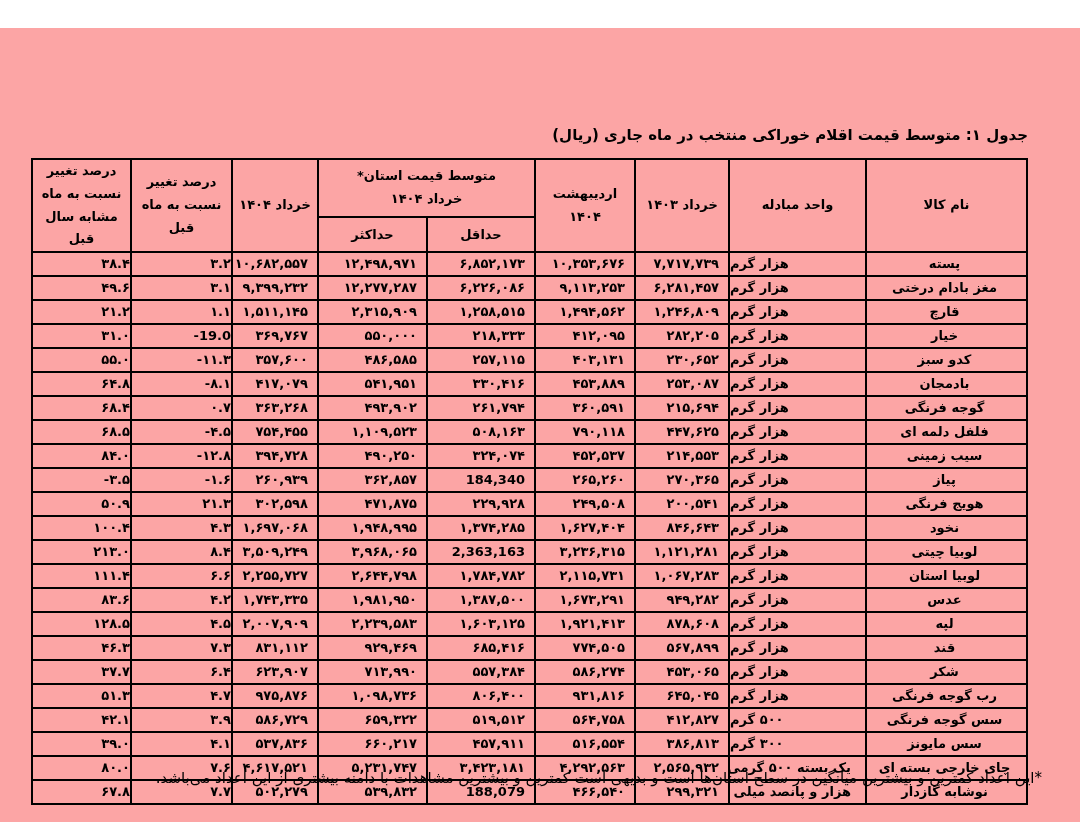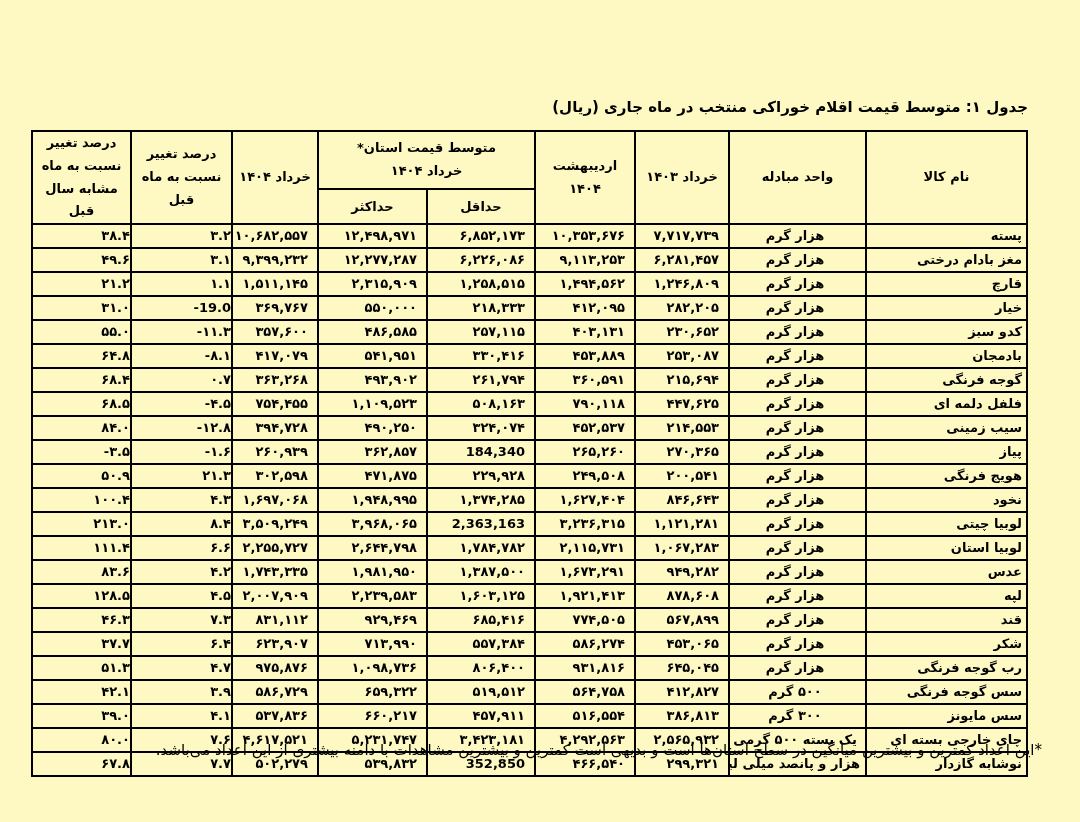--- a/index.html
+++ b/index.html
@@ -1,20 +1,20 @@
 <!DOCTYPE html>
 <html lang="fa"><head>
 <meta charset="utf-8">
 <style>
   html,body{margin:0;padding:0;background:#ffffff;}
   body{
     width:1080px;height:822px;position:relative;
     font-family:"DejaVu Sans", sans-serif;color:#000;
   }
-  .page{position:absolute;inset:0;background:#fef9c3;}
+  .page{position:absolute;inset:0;background:#fca5a5;margin-top:28px;}
   .doc-title{
     position:absolute;top:98px;right:52px;
     direction:rtl;font-size:15px;font-weight:bold;white-space:nowrap;
   }
   table.price-table{
     position:absolute;top:130px;right:52px;width:995px;
     direction:rtl;border-collapse:collapse;table-layout:fixed;
   }
   .price-table th,.price-table td{
     border:2px solid #000;font-weight:bold;overflow:hidden;
@@ -22,22 +22,22 @@
   }
   .price-table thead th{
     font-size:13px;text-align:center;vertical-align:middle;
     white-space:pre-line;line-height:1.75;
   }
   .price-table thead tr.h1 th{height:46px;}
   .price-table thead tr.h2 th{height:27px;line-height:27px;}
   .price-table tbody td{
     height:22px;font-size:13px;line-height:22px;vertical-align:middle;
   }
-  td.cell-name{direction:rtl;text-align:right;padding-right:4px;white-space:nowrap;}
-  td.cell-unit{direction:rtl;text-align:center;padding-right:5px;white-space:nowrap;font-size:12.5px;}
+  td.cell-name{direction:rtl;text-align:center;padding-right:4px;white-space:nowrap;}
+  td.cell-unit{direction:rtl;text-align:left;padding-right:14px;white-space:nowrap;font-size:12.5px;}
   td.cell-num{direction:ltr;text-align:right;padding-right:9px;white-space:nowrap;}
   td.cell-pct{direction:ltr;text-align:right;white-space:nowrap;}
   .footnote{
     position:absolute;top:741px;right:38px;
     direction:rtl;font-size:15px;font-weight:normal;white-space:nowrap;
   }
 </style>
 </head>
 <body>
 
@@ -319,21 +319,21 @@
           <td class="cell-num">۵,۲۳۱,۷۴۷</td>
           <td class="cell-num">۴,۶۱۷,۵۲۱</td>
           <td class="cell-pct">۷.۶</td>
           <td class="cell-pct">۸۰.۰</td>
         </tr>
         <tr>
           <td class="cell-name">نوشابه گازدار</td>
           <td class="cell-unit">هزار و پانصد میلی لیتر</td>
           <td class="cell-num">۲۹۹,۳۲۱</td>
           <td class="cell-num">۴۶۶,۵۴۰</td>
-          <td class="cell-num">352,850</td>
+          <td class="cell-num">188,079</td>
           <td class="cell-num">۵۳۹,۸۳۲</td>
           <td class="cell-num">۵۰۲,۲۷۹</td>
           <td class="cell-pct">۷.۷</td>
           <td class="cell-pct">۶۷.۸</td>
         </tr>
       </tbody>
   </table>
 
   <div class="footnote">*این اعداد کمترین و بیشترین میانگین در سطح استان‌ها است و بدیهی است کمترین و بیشترین مشاهدات با دامنه بیشتری از این اعداد می‌باشد.</div>
 

